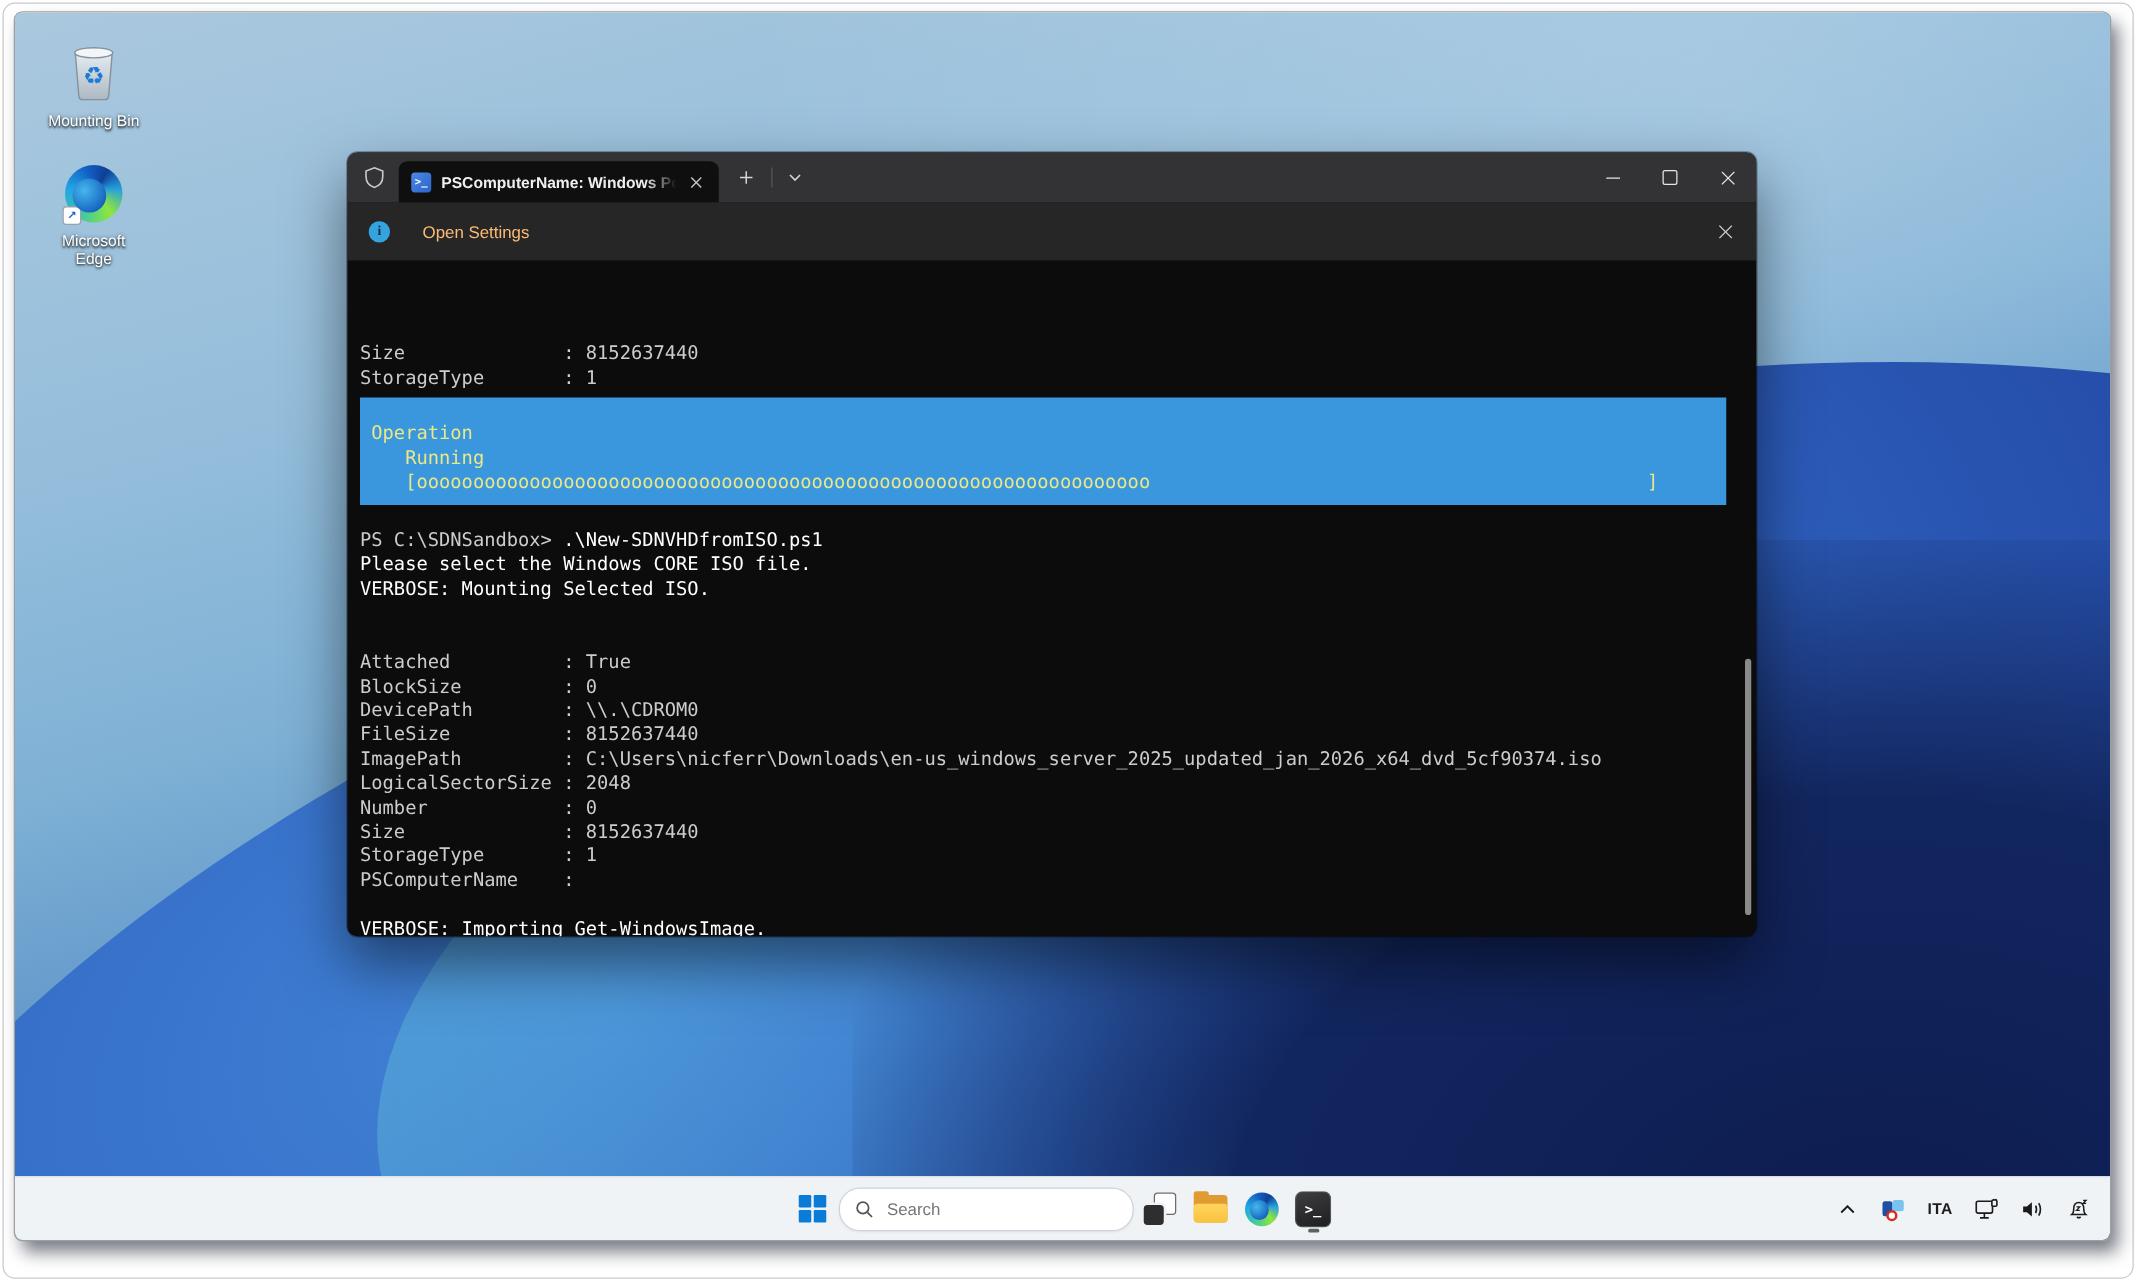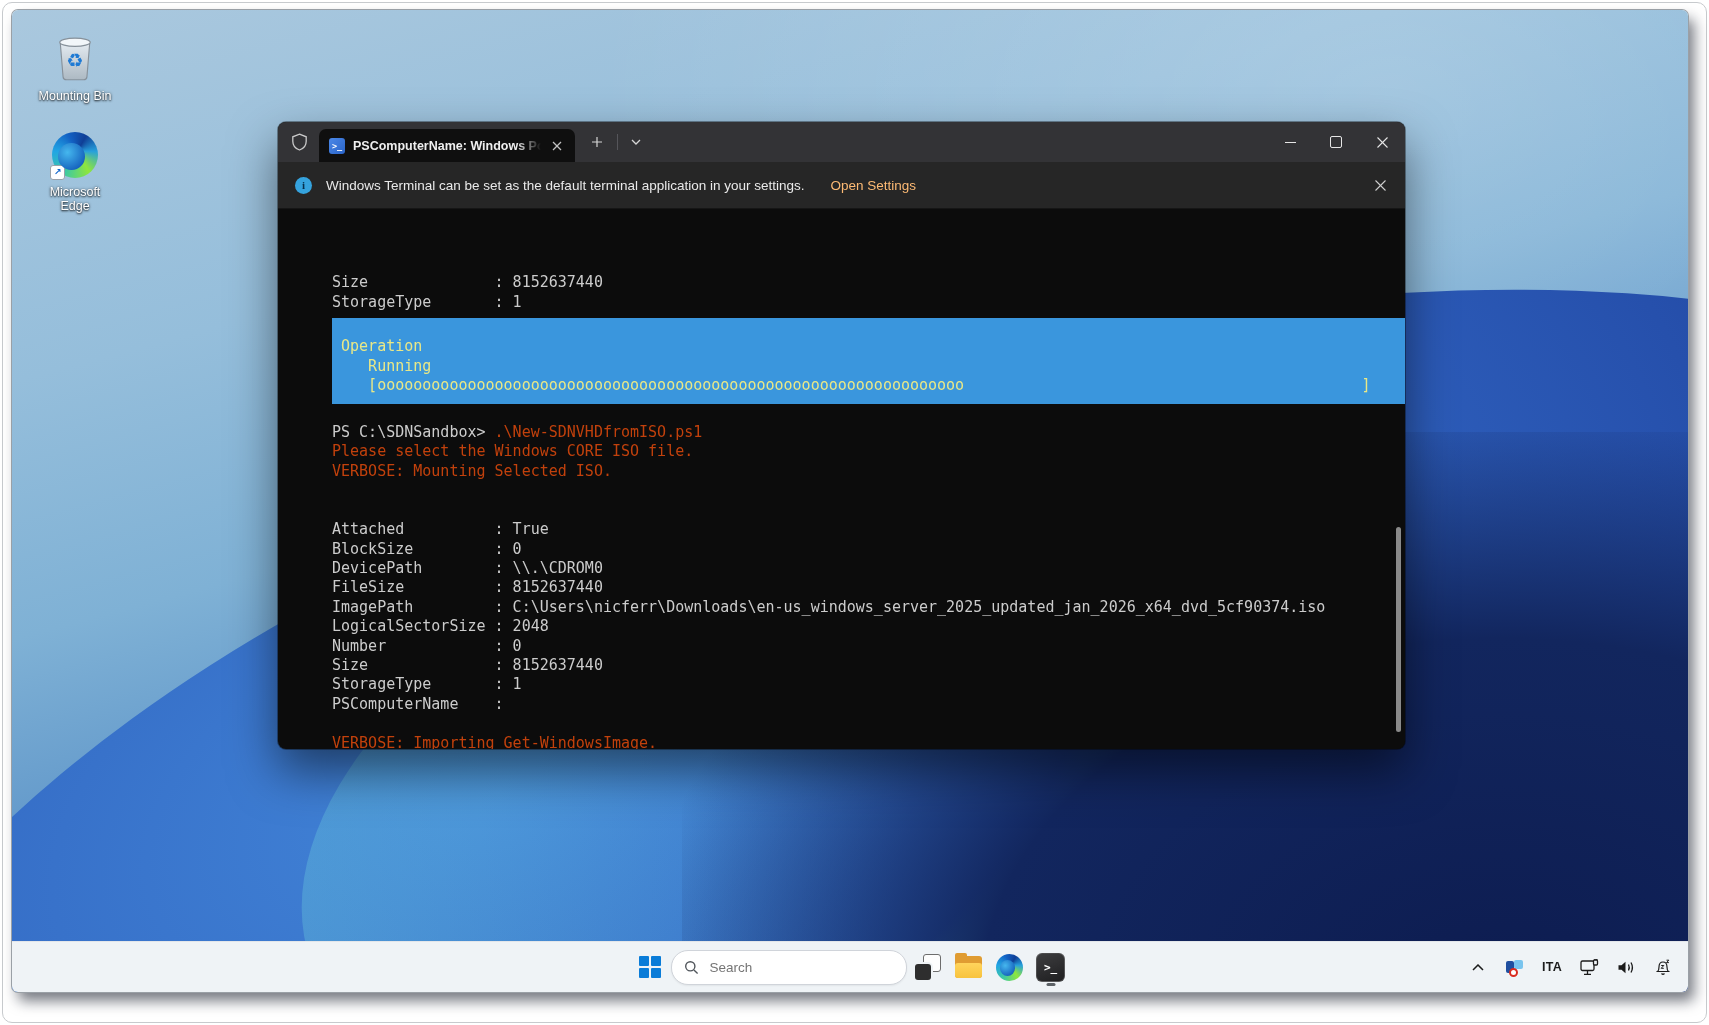--- a/index.html
+++ b/index.html
@@ -64,24 +64,24 @@
           padding:0 20px 0 17px;position:relative;}
   .info-dot{width:17px;height:17px;border-radius:50%;background:#35a3de;color:#06304c;font-weight:bold;
           font-size:11px;line-height:17px;text-align:center;flex:0 0 auto;
           font-family:"Liberation Serif","DejaVu Serif",serif;}
   .banner-text{margin-left:14px;color:#e9e9e9;font-size:13.5px;}
   .banner-link{margin-left:26px;color:#fdba74;font-size:13.5px;cursor:pointer;}
   .banner-close{position:absolute;right:14px;width:22px;height:22px;}
 
   .term-content{position:relative;height:541px;background:#0c0c0c;padding:6px 17px 0 10px;
        font-family:"DejaVu Sans Mono",monospace;font-size:15px;line-height:19.4px;color:#cccccc;
-       white-space:pre;overflow:hidden;cursor:text;margin-left:44px;}
+       white-space:pre;overflow:hidden;cursor:text;}
   .line{min-height:19.4px;}
   .c-fg{color:#cccccc;}
-  .c-yl{color:#c2410c;}
+  .c-yl{color:#ffffff;}
   .progress-box{width:121ch;background:#3a96dd;color:#e9e887;margin-top:6px;padding-bottom:8px;}
   .scroll-thumb{position:absolute;right:4px;top:318px;width:5px;height:205px;border-radius:3px;background:#8a8a8a;}
 
   
   .taskbar{position:absolute;left:0;bottom:0;width:100%;height:50px;background:#eff3f6;
            border-top:1px solid #e3e6ea;display:flex;align-items:center;}
   .tb-center{position:absolute;left:0;right:0;display:flex;align-items:center;justify-content:center;gap:1px;}
   .tb-btn{width:40px;height:40px;border-radius:6px;display:flex;align-items:center;justify-content:center;
           position:relative;}
   .start-logo{display:grid;grid-template-columns:10px 10px;grid-template-rows:10px 10px;gap:2px;}
@@ -192,21 +192,20 @@
           <svg width="11" height="11" viewBox="0 0 11 11" stroke="#e6e6e6" stroke-width="1.1">
             <line x1="0.5" y1="0.5" x2="10.5" y2="10.5"></line>
               <line x1="10.5" y1="0.5" x2="0.5" y2="10.5"></line>
           </svg>
         </span>
       </div>
     </div>
 
     <div class="banner">
       <span class="info-dot">i</span>
-      <span class="banner-text">Windows Terminal can be set as the default terminal application in your settings.</span>
       <span class="banner-link">Open Settings</span>
       <span class="icon-btn banner-close">
         <svg width="11" height="11" viewBox="0 0 11 11" stroke="#cfcfcf" stroke-width="1.1">
           <line x1="0.5" y1="0.5" x2="10.5" y2="10.5"></line>
             <line x1="10.5" y1="0.5" x2="0.5" y2="10.5"></line>
         </svg>
       </span>
     </div>
 
     <div class="term-content" id="term-out">

